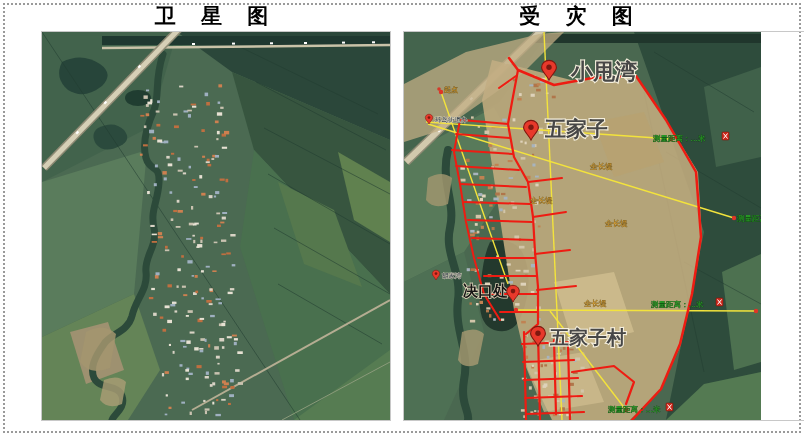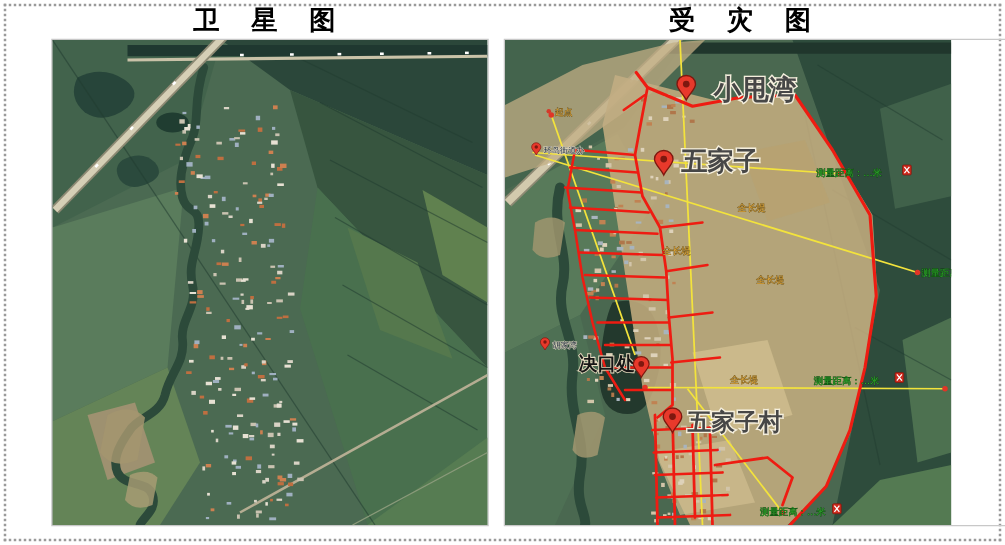--- a/index.html
+++ b/index.html
@@ -3,21 +3,21 @@
 <meta charset="utf-8">
 <style>
   html,body{margin:0;padding:0;background:#ffffff;}
   .page{position:relative;width:804px;height:436px;background:#ffffff;overflow:hidden;
         font-family:"DejaVu Sans","Liberation Sans",sans-serif;}
   .frame{position:absolute;inset:3px;border:2px dotted #9a9a9a;pointer-events:none;}
   .title{position:absolute;top:1px;height:30px;line-height:30px;text-align:center;
          font-weight:bold;font-size:21px;color:#000;letter-spacing:9px;
          font-family:"DejaVu Sans","Liberation Sans",sans-serif;}
   .title.left{left:42px;width:348px;}
-  .title.right{left:418px;width:357px;}
+  .title.right{left:402px;width:357px;}
   .map{position:absolute;top:32px;box-shadow:0 0 0 1px #c8c8c8;}
   .map.left{left:42px;width:348px;height:388px;}
   .map.right{left:404px;width:425px;height:388px;}
   svg{display:block;}
   text{font-family:"DejaVu Serif","Liberation Serif",serif;}
   .vlabel{fill:#474747;stroke:#f5efdd;stroke-width:2.2px;paint-order:stroke;font-weight:600;}
   .glabel{fill:#2fae2c;stroke:#0b3a0b;stroke-width:.45px;paint-order:stroke;
           font-family:"DejaVu Sans",sans-serif;}
   .olabel{fill:#e2a93e;stroke:#5a4412;stroke-width:.5px;paint-order:stroke;
           font-family:"DejaVu Sans",sans-serif;}

